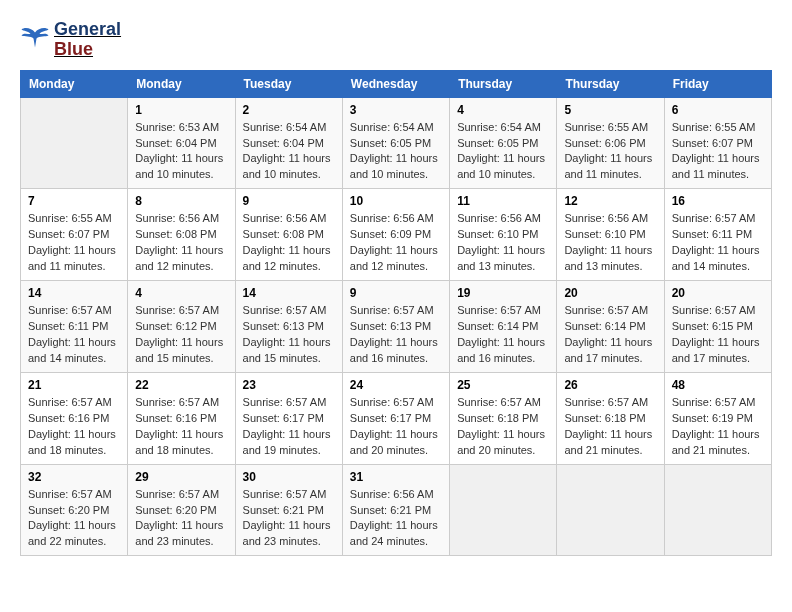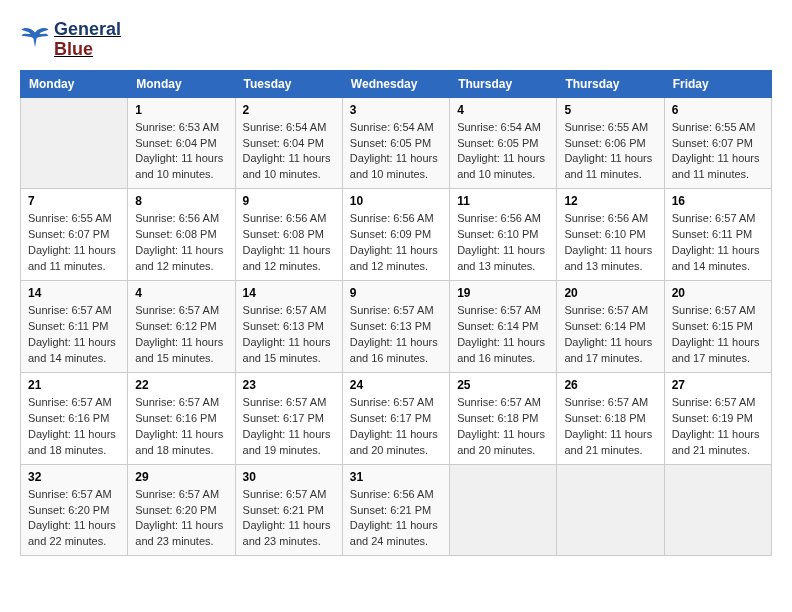--- a/index.html
+++ b/index.html
@@ -226,21 +226,21 @@
         </td>
         <td>
           <span class="day-number">25</span>
           <div class="day-info">Sunrise: 6:57 AM<br>Sunset: 6:18 PM<br>Daylight: 11 hours and 20 minutes.</div>
         </td>
         <td>
           <span class="day-number">26</span>
           <div class="day-info">Sunrise: 6:57 AM<br>Sunset: 6:18 PM<br>Daylight: 11 hours and 21 minutes.</div>
         </td>
         <td>
-          <span class="day-number">27</span>
+          <span class="day-number">48</span>
           <div class="day-info">Sunrise: 6:57 AM<br>Sunset: 6:19 PM<br>Daylight: 11 hours and 21 minutes.</div>
         </td>
       </tr>
       <tr>
         <td>
           <span class="day-number">32</span>
           <div class="day-info">Sunrise: 6:57 AM<br>Sunset: 6:20 PM<br>Daylight: 11 hours and 22 minutes.</div>
         </td>
         <td>
           <span class="day-number">29</span>

